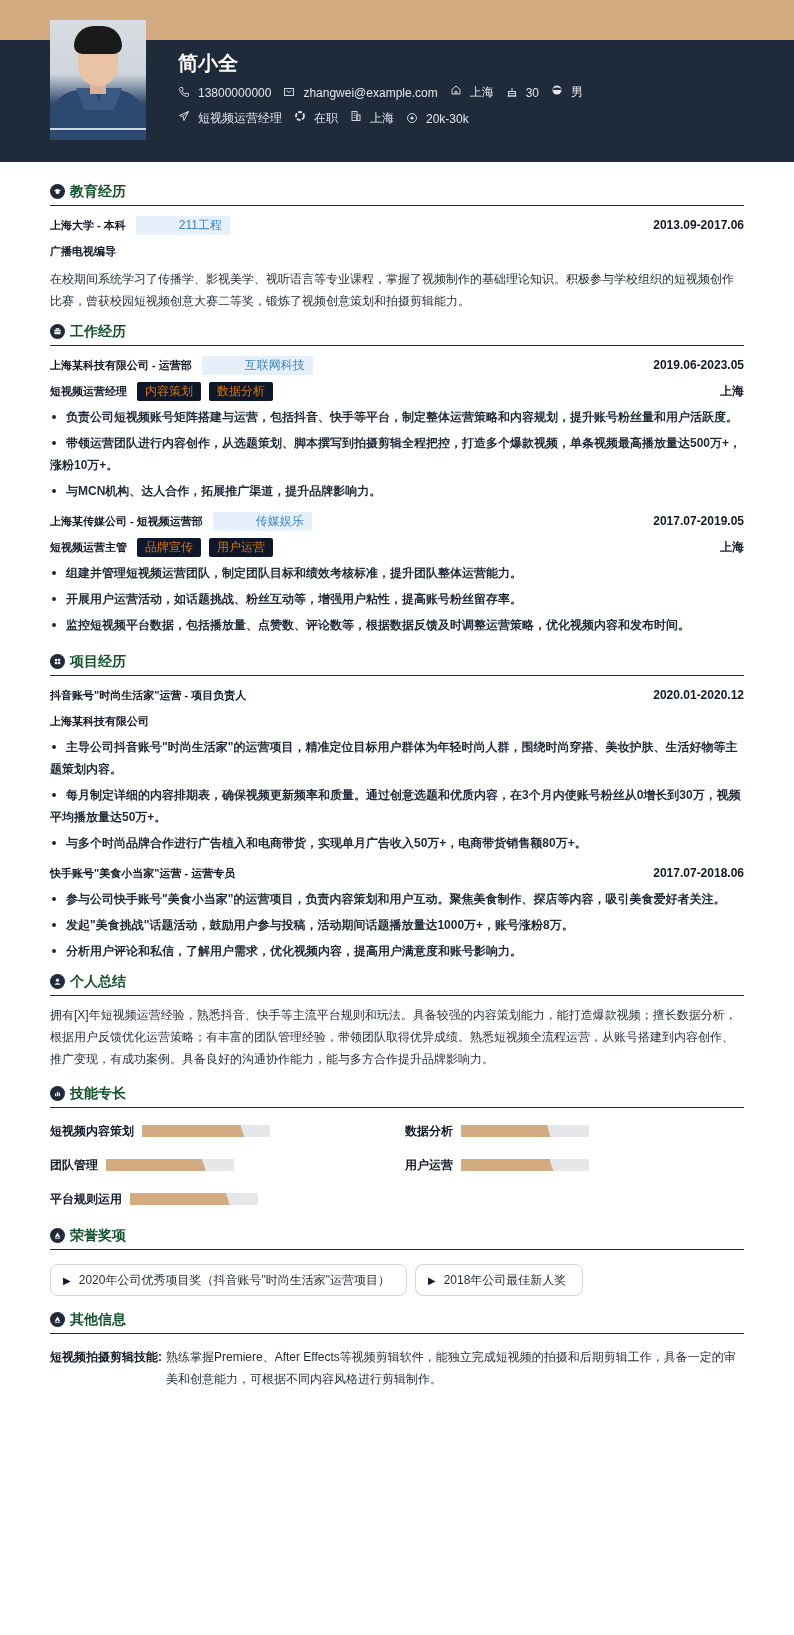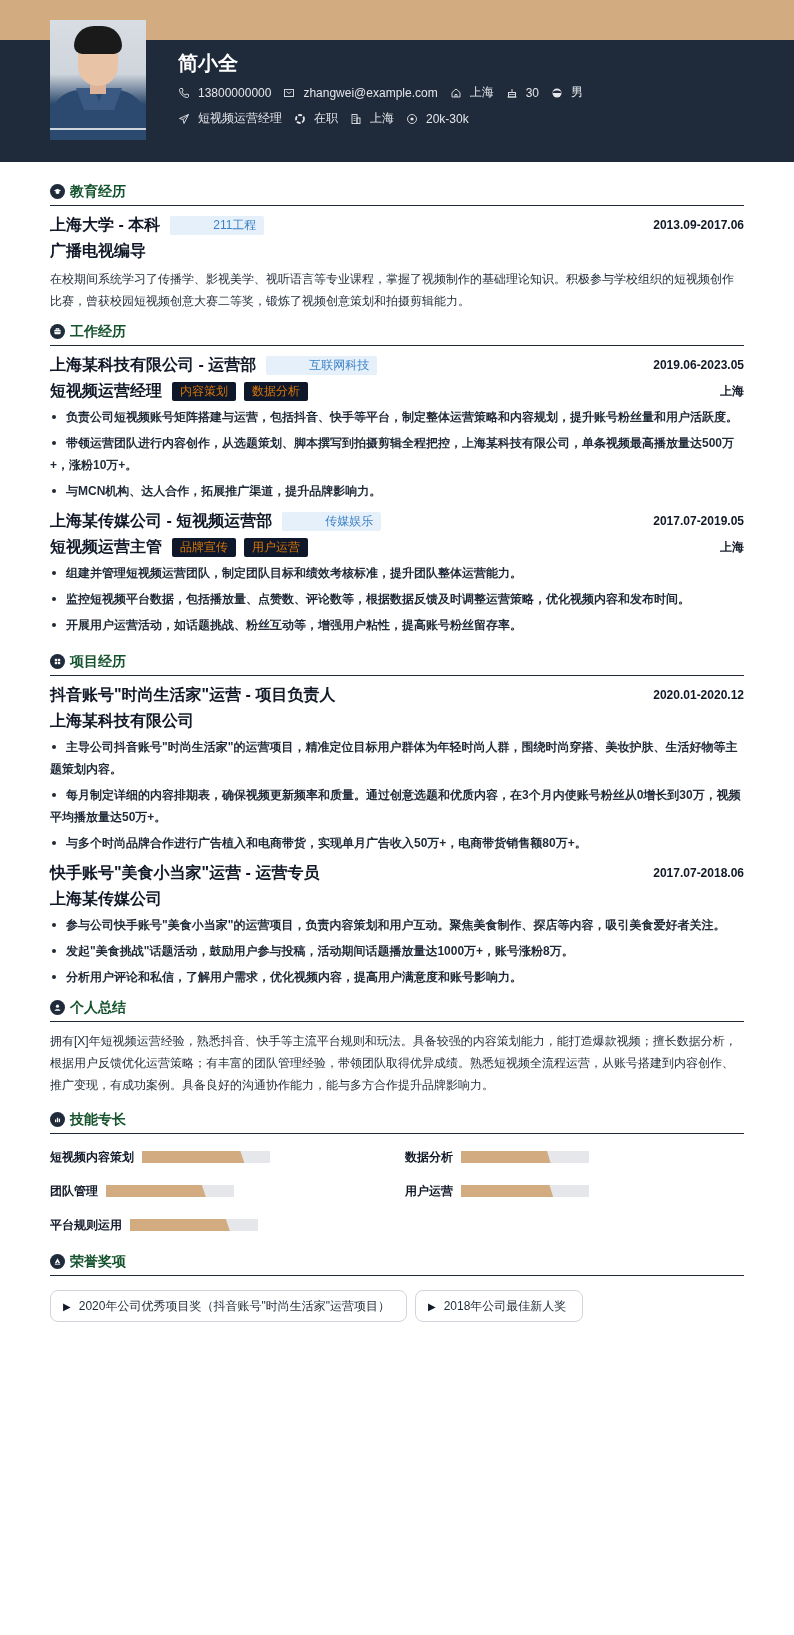--- a/index.html
+++ b/index.html
@@ -18,35 +18,35 @@
     .photo .neck { position: absolute; left: 40px; top: 60px; width: 16px; height: 14px; background: #dcb398; }
     .photo .shirt { position: absolute; left: 0; top: 70px; width: 96px; height: 50px; background: #2c4a70; border-radius: 30px 30px 0 0; }
     .photo .collar-l { position: absolute; left: 30px; top: 68px; width: 18px; height: 22px; background: #3a5a84; transform: skewX(20deg); }
     .photo .collar-r { position: absolute; left: 50px; top: 68px; width: 18px; height: 22px; background: #3a5a84; transform: skewX(-20deg); }
     .photo .stripe { position: absolute; left: 0; top: 108px; width: 96px; height: 2px; background: #cfd5dc; }
 
     .name { position: absolute; left: 178px; top: 10px; color: #ffffff; font-size: 20px; font-weight: bold; }
     .info-row { position: absolute; left: 178px; display: flex; align-items: center; color: #e5e7eb; font-size: 12px; }
     .info-row.r1 { top: 44px; }
     .info-row.r2 { top: 70px; }
-    .info-item { display: flex; align-items: center; margin-right: 12px; }
+    .info-item { display: flex; align-items: flex-start; margin-right: 12px; }
     .info-item .ic { width: 12px; height: 12px; margin-right: 8px; display: inline-flex; align-items: center; justify-content: center; }
     .info-item .ic svg { width: 12px; height: 12px; }
 
     .content { padding: 10px 50px 20px 50px; }
     .section { margin-top: 8px; }
     .sec-head { display: flex; align-items: center; height: 26px; border-bottom: 1px solid #1f2937; padding-bottom: 2px; }
     .sec-icon { width: 15px; height: 15px; border-radius: 50%; background: #1f2a3a; margin-right: 5px; display: inline-flex; align-items: center; justify-content: center; }
     .sec-icon svg { width: 9px; height: 9px; }
     .sec-title { font-size: 14px; font-weight: bold; color: #14532d; }
 
     .entry { margin-top: 8px; }
     .row { display: flex; justify-content: space-between; align-items: center; min-height: 22px; }
     .row-left { display: flex; align-items: center; }
-    .bold { font-weight: bold; font-size: 16px; color: #111827; }
+    .bold { font-weight: bold; font-size: 11px; color: #111827; }
     .date { font-weight: bold; font-size: 12px; color: #111827; }
     .tag { display: inline-block; padding: 1px 8px; margin-left: 10px; font-size: 12px; border-radius: 2px; }
     .tag.blue { background: #e6f0fb; color: #3b82c4; padding-left: 43px; }
     .tag.orange { background: #0f172a; color: #d97706; }
     .tag.orange + .tag.orange { margin-left: 8px; }
     .sub { margin-top: 4px; }
     .para { margin-top: 6px; line-height: 22px; font-size: 12px; color: #1f2937; }
     ul.bullets { list-style: none; margin-top: 4px; }
     ul.bullets li { position: relative; padding-left: 16px; line-height: 22px; margin-bottom: 4px; font-size: 12px; color: #1f2937; font-weight: bold; }
     ul.bullets li::before { content: ""; position: absolute; left: 2px; top: 9px; width: 4px; height: 4px; background: #1f2937; border-radius: 50%; }
@@ -222,21 +222,21 @@
       <div class="row sub">
         <div class="row-left">
           <span class="bold">短视频运营经理</span>
           <span class="tag orange">内容策划</span>
           <span class="tag orange">数据分析</span>
         </div>
         <span class="date">上海</span>
       </div>
       <ul class="bullets">
         <li>负责公司短视频账号矩阵搭建与运营，包括抖音、快手等平台，制定整体运营策略和内容规划，提升账号粉丝量和用户活跃度。</li>
-        <li class="wrap">带领运营团队进行内容创作，从选题策划、脚本撰写到拍摄剪辑全程把控，上海某科技有限公司，单条视频最高播放量达500万+，涨粉10万+。</li>
+        <li class="wrap">带领运营团队进行内容创作，从选题策划、脚本撰写到拍摄剪辑全程把控，打造多个爆款视频，单条视频最高播放量达500万+，涨粉10万+。</li>
         <li>与MCN机构、达人合作，拓展推广渠道，提升品牌影响力。</li>
       </ul>
     </div>
 
     <div class="entry">
       <div class="row">
         <div class="row-left">
           <span class="bold">上海某传媒公司 - 短视频运营部</span>
           <span class="tag blue">传媒娱乐</span>
         </div>
@@ -245,22 +245,22 @@
       <div class="row sub">
         <div class="row-left">
           <span class="bold">短视频运营主管</span>
           <span class="tag orange">品牌宣传</span>
           <span class="tag orange">用户运营</span>
         </div>
         <span class="date">上海</span>
       </div>
       <ul class="bullets">
         <li>组建并管理短视频运营团队，制定团队目标和绩效考核标准，提升团队整体运营能力。</li>
+        <li>开展用户运营活动，如话题挑战、粉丝互动等，增强用户粘性，提高账号粉丝留存率。</li>
         <li>监控短视频平台数据，包括播放量、点赞数、评论数等，根据数据反馈及时调整运营策略，优化视频内容和发布时间。</li>
-        <li>开展用户运营活动，如话题挑战、粉丝互动等，增强用户粘性，提高账号粉丝留存率。</li>
       </ul>
     </div>
   </div>
 
   <div class="section" style="margin-top:14px;">
     <div class="sec-head">
       <span class="sec-icon">
           <svg viewBox="0 0 10 10">
             <rect x="2" y="2" width="2.6" height="2.6" fill="#fff"></rect>
             <rect x="5.4" y="2" width="2.6" height="2.6" fill="#fff"></rect>
@@ -283,23 +283,20 @@
         <li class="wrap">主导公司抖音账号"时尚生活家"的运营项目，精准定位目标用户群体为年轻时尚人群，围绕时尚穿搭、美妆护肤、生活好物等主题策划内容。</li>
         <li class="wrap">每月制定详细的内容排期表，确保视频更新频率和质量。通过创意选题和优质内容，在3个月内使账号粉丝从0增长到30万，视频平均播放量达50万+。</li>
         <li>与多个时尚品牌合作进行广告植入和电商带货，实现单月广告收入50万+，电商带货销售额80万+。</li>
       </ul>
     </div>
 
     <div class="entry">
       <div class="row">
         <span class="bold">快手账号"美食小当家"运营 - 运营专员</span>
         <span class="date">2017.07-2018.06</span>
-      </div>
-      <div class="row sub">
-        <span class="bold">上海某传媒公司</span>
       </div>
       <ul class="bullets">
         <li>参与公司快手账号"美食小当家"的运营项目，负责内容策划和用户互动。聚焦美食制作、探店等内容，吸引美食爱好者关注。</li>
         <li>发起"美食挑战"话题活动，鼓励用户参与投稿，活动期间话题播放量达1000万+，账号涨粉8万。</li>
         <li>分析用户评论和私信，了解用户需求，优化视频内容，提高用户满意度和账号影响力。</li>
       </ul>
     </div>
   </div>
 
   <div class="section">
@@ -375,14 +372,29 @@
         <span class="tri">▶</span>
         <span>2020年公司优秀项目奖（抖音账号"时尚生活家"运营项目）</span>
       </div>
       <div class="award">
         <span class="tri">▶</span>
         <span>2018年公司最佳新人奖</span>
       </div>
     </div>
   </div>
 
+  <div class="section" style="margin-top:12px;">
+    <div class="sec-head">
+      <span class="sec-icon">
+          <svg viewBox="0 0 10 10">
+            <path d="M5 1.5 L8 7 L6 7 L5 5 L4 7 L2 7 Z" fill="#fff"></path>
+            <rect x="2" y="7.5" width="6" height="1" fill="#fff"></rect>
+          </svg>
+        </span>
+      <span class="sec-title">其他信息</span>
+    </div>
+    <div class="other">
+      <span class="other-label">短视频拍摄剪辑技能:</span>
+      <span class="other-val" style="margin-left:4px;">熟练掌握Premiere、After Effects等视频剪辑软件，能独立完成短视频的拍摄和后期剪辑工作，具备一定的审美和创意能力，可根据不同内容风格进行剪辑制作。</span>
+    </div>
+  </div>
 
 </div>
 
 </body></html>

